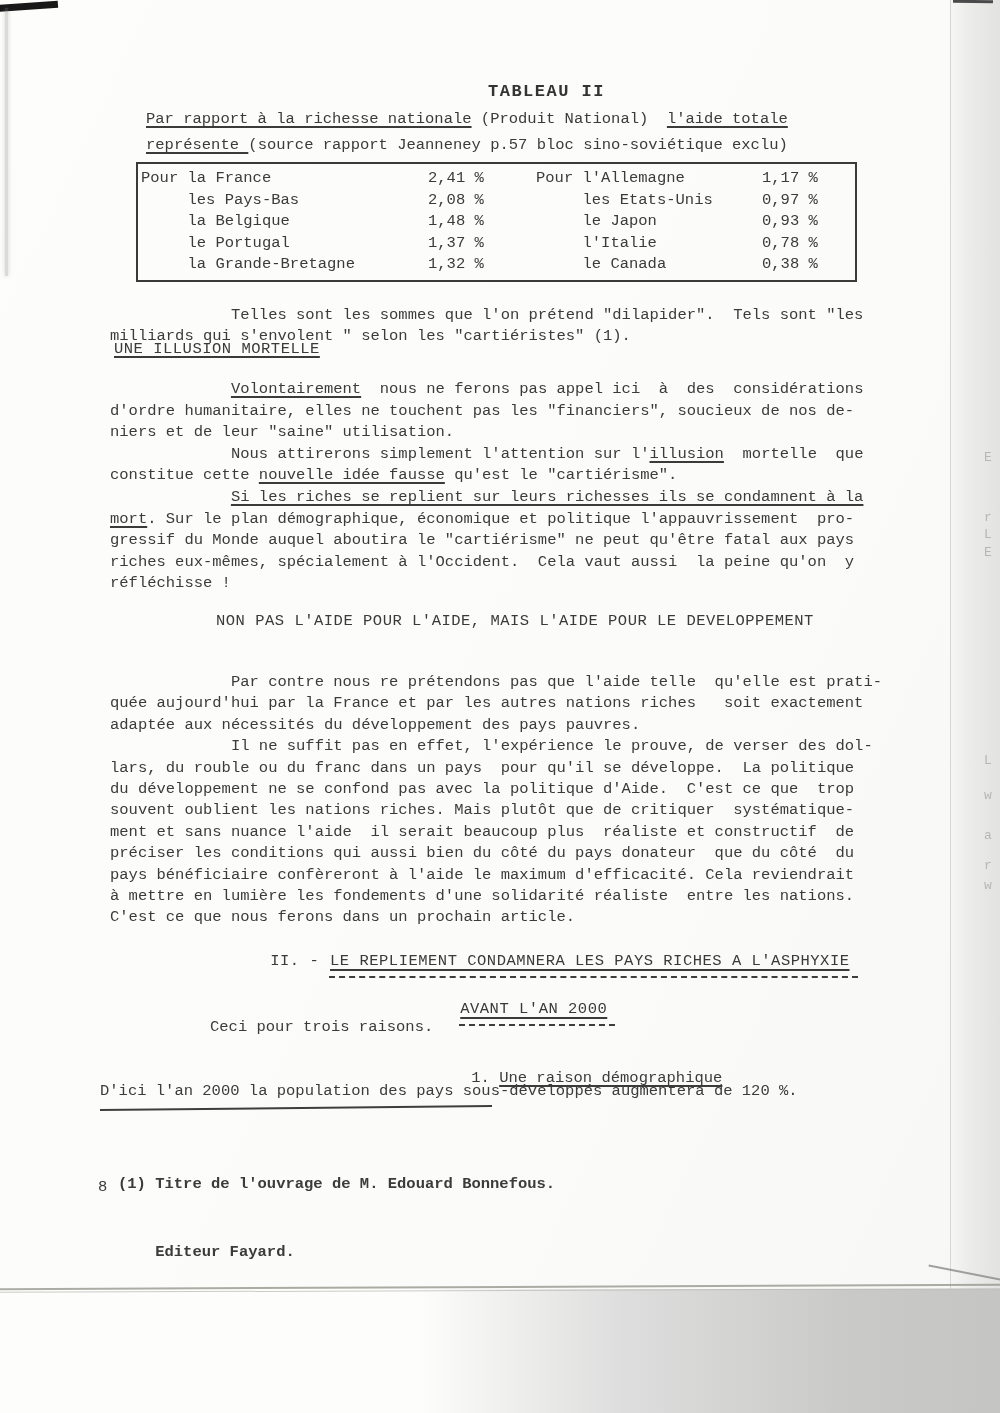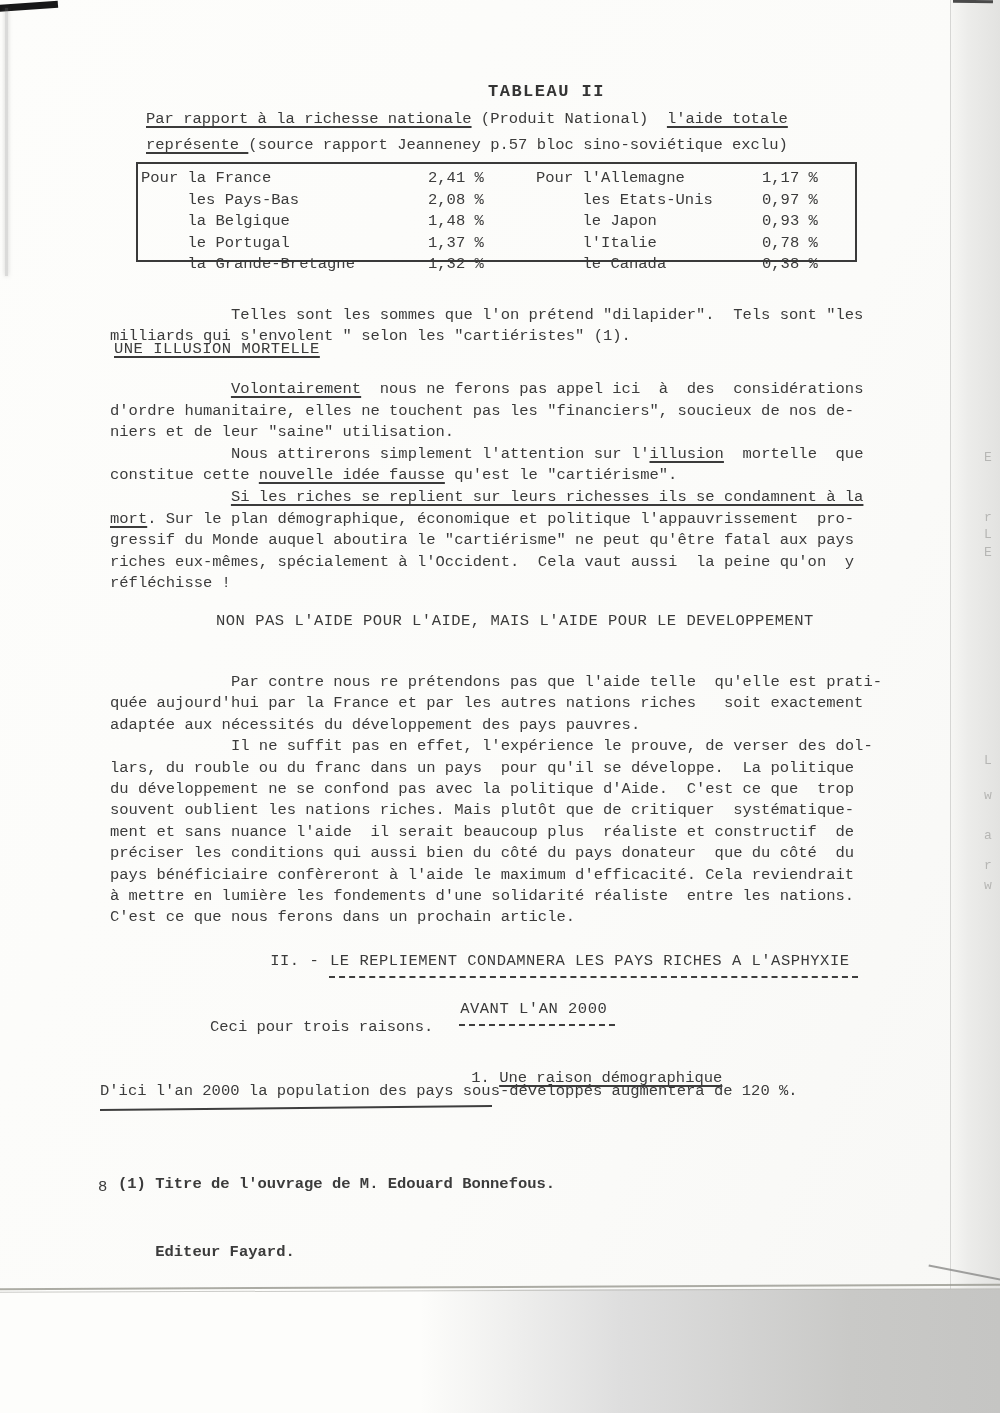--- a/index.html
+++ b/index.html
@@ -12,26 +12,26 @@
   }
   .abs{position:absolute;white-space:pre;}
   .tline{white-space:pre;min-height:1em;}
   .u{text-decoration:underline;text-underline-offset:3px;text-decoration-thickness:1.5px;}
   .doc-title{font-size:17px;letter-spacing:1.5px;font-weight:bold;color:#343434;}
   .intro{line-height:26px;}
   .para{line-height:21.4px;margin-top:20px;}
   .para-b{line-height:21.6px;}
   .heading{letter-spacing:.5px;color:#3a3a3a;}
   .h-dash{
-    text-underline-offset:4px;text-decoration-thickness:1.5px;
+    text-decoration:underline;text-underline-offset:4px;text-decoration-thickness:1.5px;
     border-bottom:2px dashed #3e3e3e;padding:0 8px 6px 1px;margin-top:36px;
   }
   
   .aid-table{
-    position:absolute;left:136px;top:162px;width:721px;height:100px;
+    position:absolute;left:136px;top:162px;width:721px;height:120px;
     border:2px solid #3a3a3a;box-sizing:border-box;padding-top:4px;
   }
   .trow{height:21.6px;line-height:21.6px;white-space:pre;display:flex;}
   .trow .c1{width:287px;padding-left:3px;}
   .trow .c2{width:108px;}
   .trow .c3{width:226px;}
   .trow .c4{flex:1;}
   
   .corner-mark{position:absolute;left:-6px;top:3px;width:64px;height:0;
     border-top:7px solid #181818;transform:rotate(-4deg);}

